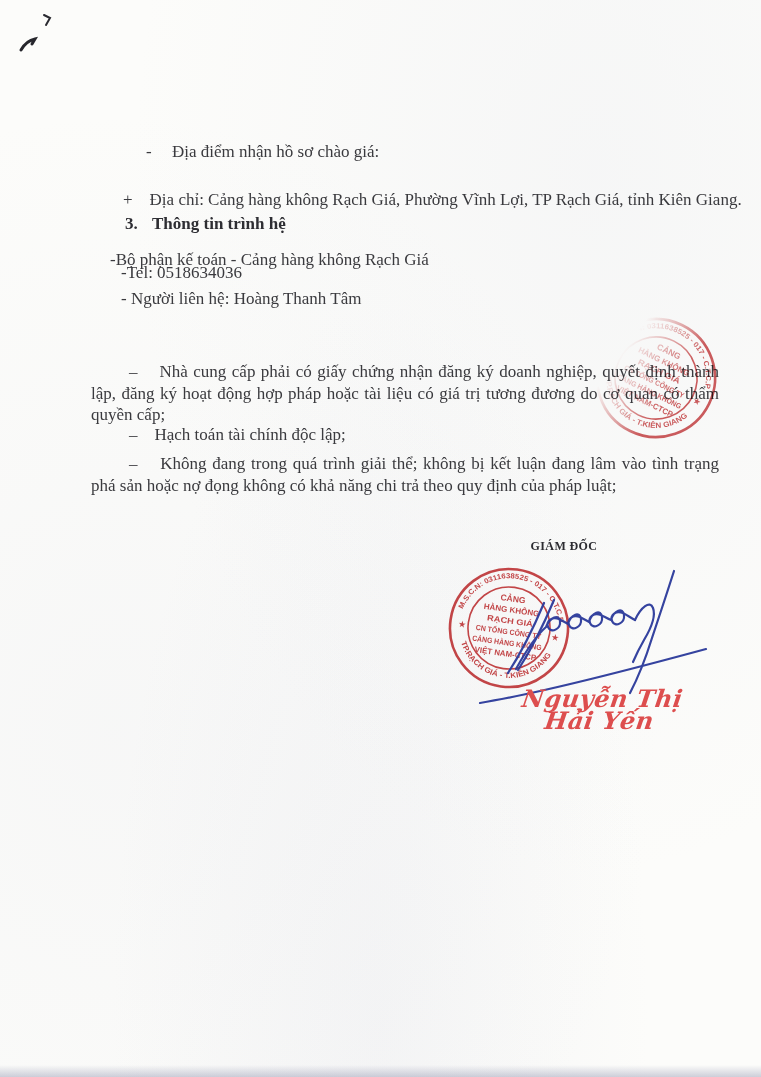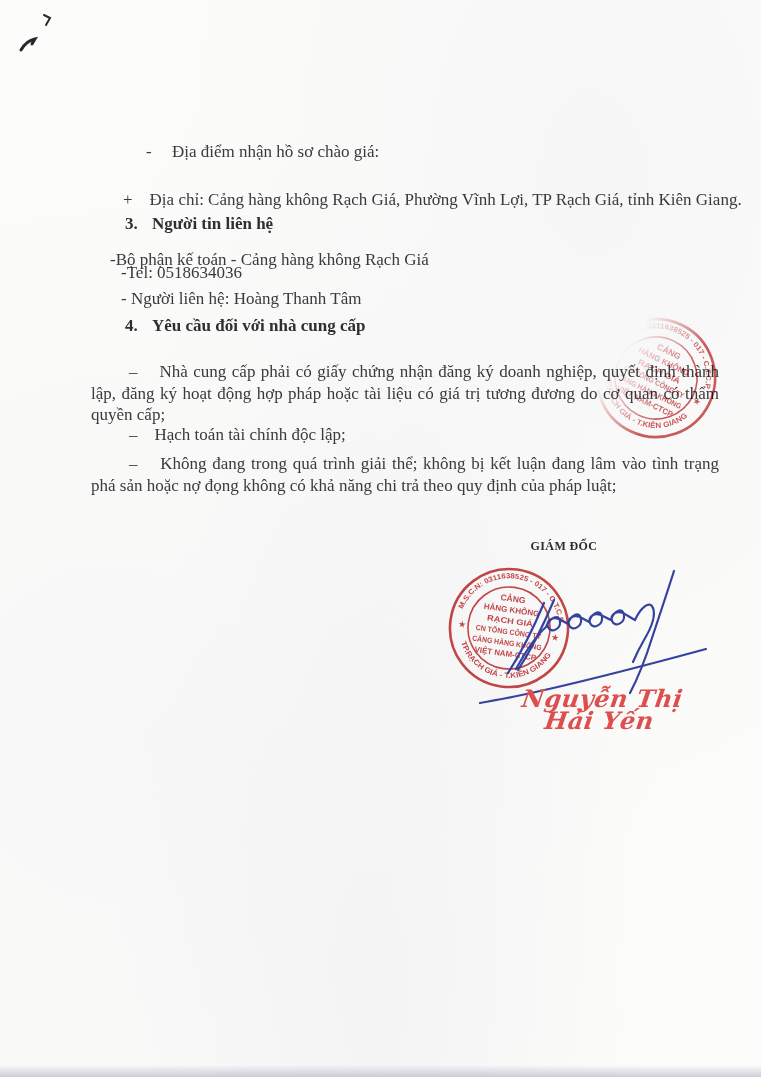--- a/index.html
+++ b/index.html
@@ -55,27 +55,26 @@
 
   <svg id="specks" width="70" height="62">
     <path d="M44,15 l6,3 -4,7" stroke="#2a2a30" stroke-width="2" fill="none" stroke-linecap="round"></path>
     <path d="M21,50 c4,-7 9,-10 14,-11 l-3,5" stroke="#26262c" stroke-width="3" fill="none" stroke-linecap="round"></path>
   </svg>
 
   <div class="t" id="line1"><span class="bullet">-</span><span>Địa điểm nhận hồ sơ chào giá:</span></div>
 
   <div class="t" id="line2">+&nbsp;&nbsp;&nbsp;&nbsp;Địa chỉ: Cảng hàng không Rạch Giá, Phường Vĩnh Lợi, TP Rạch Giá, tỉnh Kiên Giang.</div>
 
-  <div class="t bold" id="heading3"><span class="hnum">3.</span><span>Người tin liên hệ</span></div>
+  <div class="t bold" id="heading3"><span class="hnum">3.</span><span>Thông tin trình hệ</span></div>
 
   <div class="t" id="contact0">-Bộ phận kế toán - Cảng hàng không Rạch Giá</div>
   <div class="t" id="contact1">-Tel: 0518634036</div>
   <div class="t" id="contact2">- Người liên hệ: Hoàng Thanh Tâm</div>
 
-  <div class="t bold" id="heading4"><span class="hnum">4.</span><span>Yêu cầu đối với nhà cung cấp</span></div>
 
   <p class="t para" id="req0">–&nbsp;&nbsp;&nbsp;&nbsp;Nhà cung cấp phải có giấy chứng nhận đăng ký doanh nghiệp, quyết định thành lập, đăng ký hoạt động hợp pháp hoặc tài liệu có giá trị tương đương do cơ quan có thẩm quyền cấp;</p>
   <p class="t para" id="req2">–&nbsp;&nbsp;&nbsp;&nbsp;Không đang trong quá trình giải thể; không bị kết luận đang lâm vào tình trạng phá sản hoặc nợ đọng không có khả năng chi trả theo quy định của pháp luật;</p>
   <p class="t para" id="req1">–&nbsp;&nbsp;&nbsp;&nbsp;Hạch toán tài chính độc lập;</p>
 
   <div class="t" id="director-title">GIÁM ĐỐC</div>
 
   <svg class="stamp" id="stamp-partial" viewBox="-70 -70 140 140">
     <g fill="none" stroke="#c5393b">
       <circle r="59" stroke-width="2.6"></circle>

